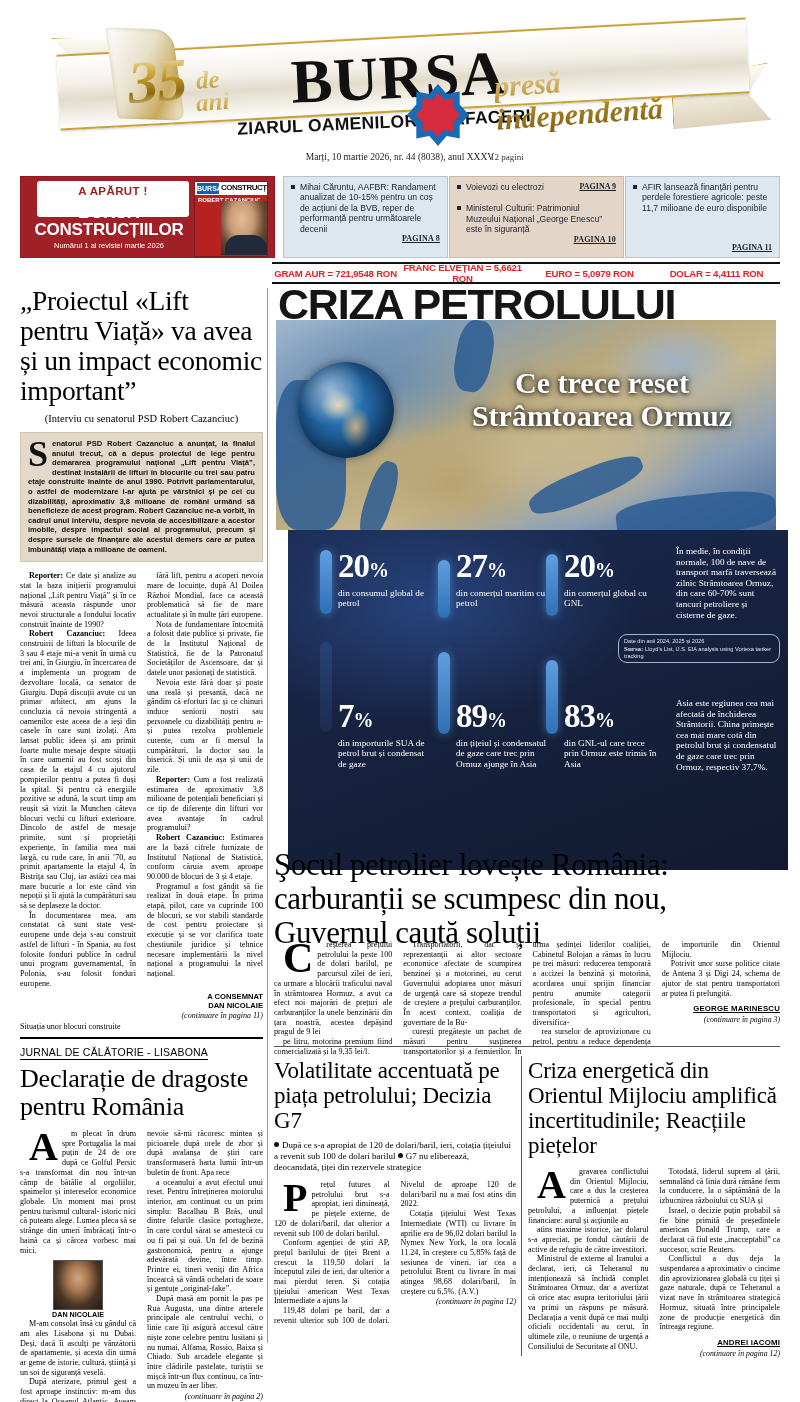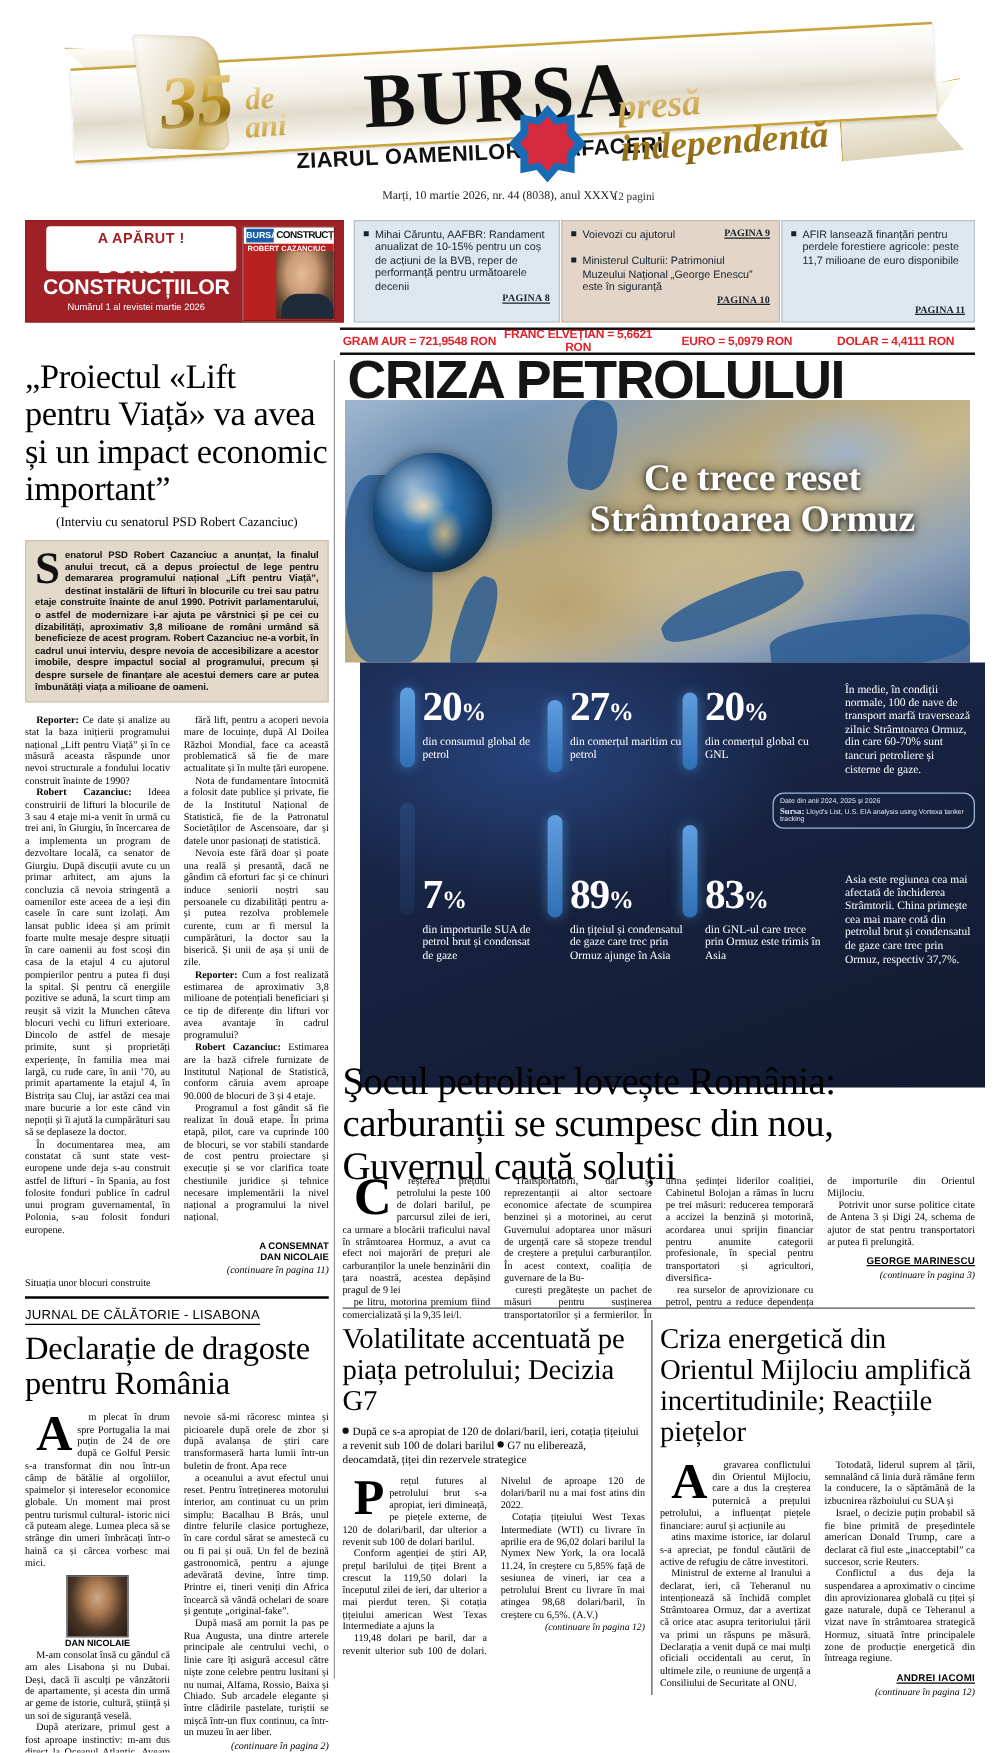--- a/index.html
+++ b/index.html
@@ -303,21 +303,21 @@
     <div class="newsbox nb1">
       <div class="nb-item">
         <span>Mihai Căruntu, AAFBR: Randament anualizat de 10-15% pentru un coș de acțiuni de la BVB, reper de performanță pentru următoarele decenii</span>
         <span class="nb-page">PAGINA 8</span>
       </div>
     </div>
 
     <div class="newsbox nb2">
       <div class="nb-item">
         <span class="nb-page-in">PAGINA 9</span>
-        <span>Voievozi cu ajutorul</span>
+        <span>Voievozi cu electrozi</span>
       </div>
       <div class="nb-item" style="margin-top:11px;">
         <span>Ministerul Culturii: Patrimoniul Muzeului Național „George Enescu” este în siguranță</span>
         <span class="nb-page">PAGINA 10</span>
       </div>
     </div>
 
     <div class="newsbox nb3">
       <div class="nb-item">
         <span>AFIR lansează finanțări pentru perdele forestiere agricole: peste 11,7 milioane de euro disponibile</span>

